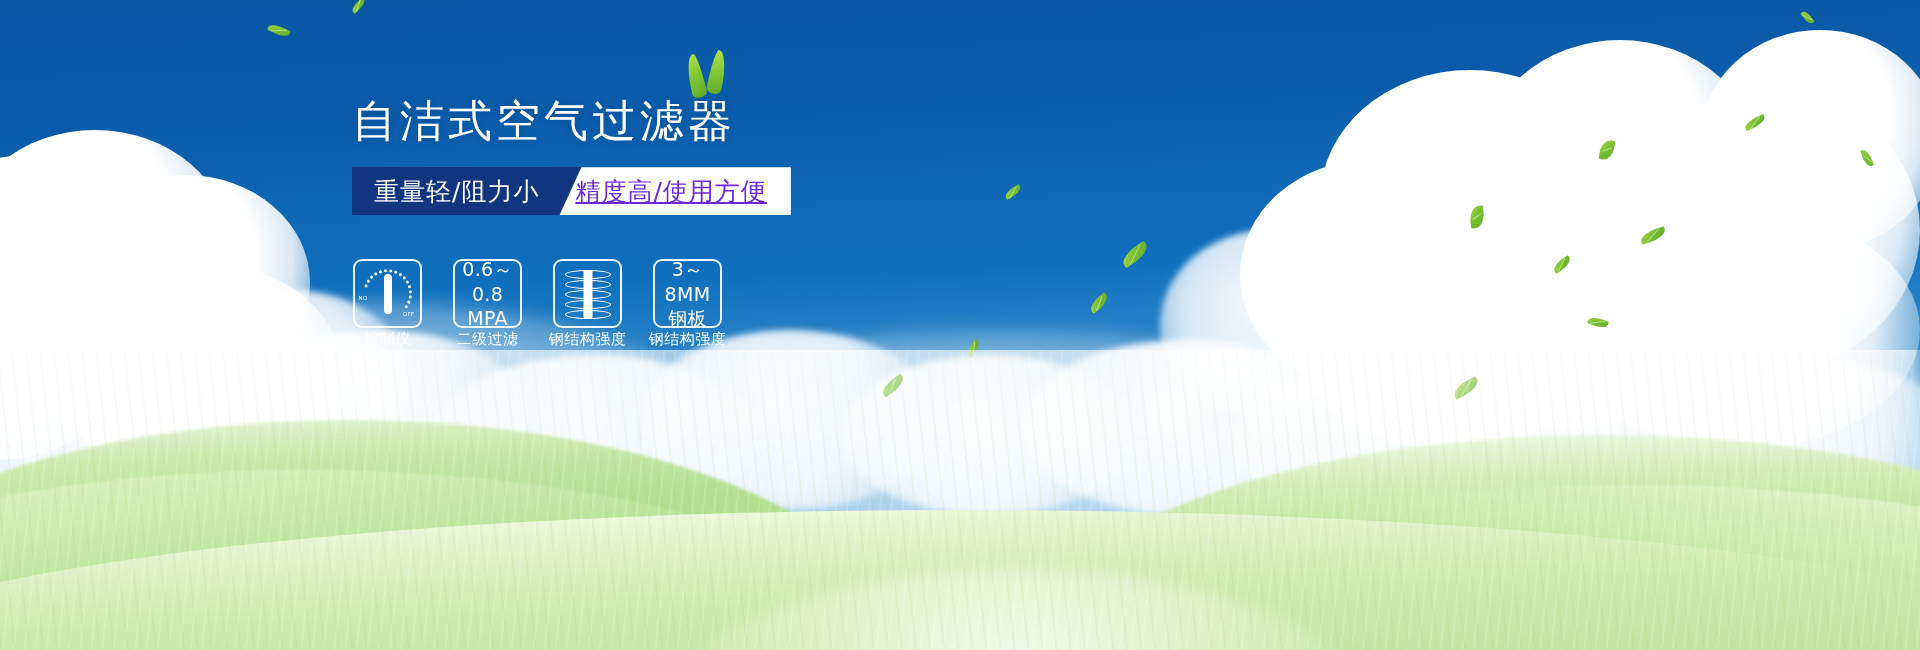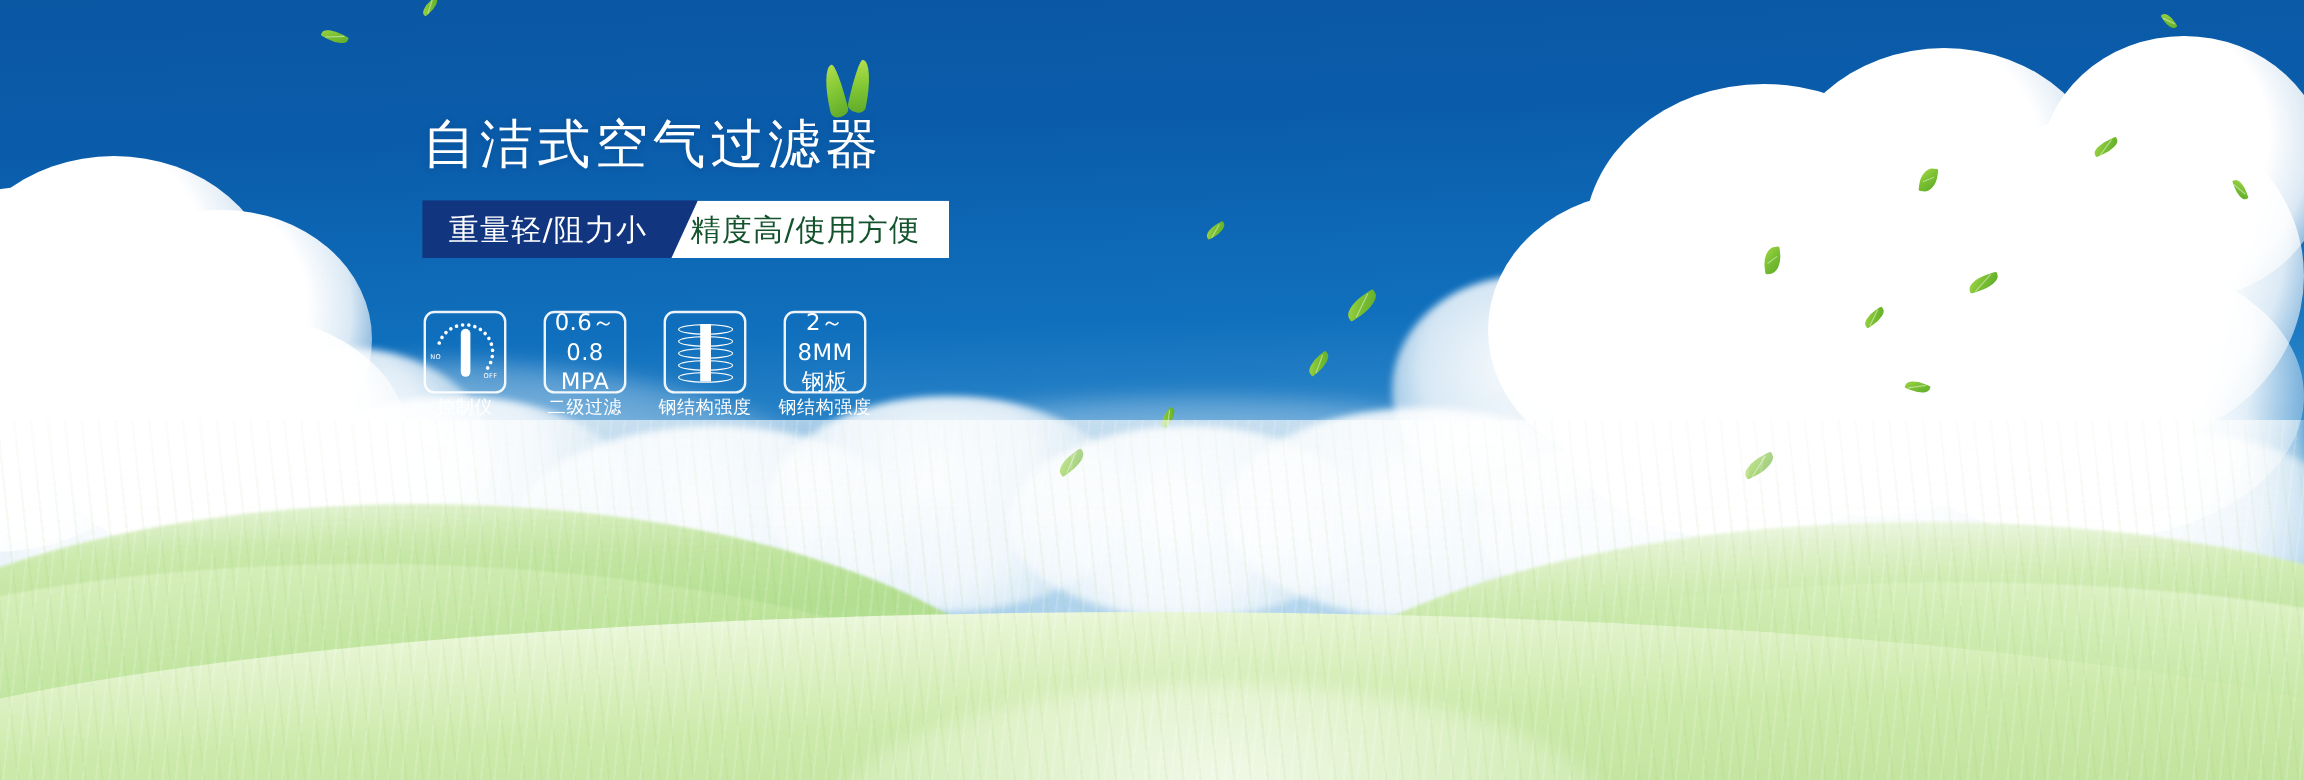--- a/index.html
+++ b/index.html
@@ -167,24 +167,25 @@
     font-family:"DejaVu Sans","Liberation Sans",sans-serif;
   }
   .badge-dark{
     background:#11357f;
     color:#ffffff;
     padding:0 30px 0 22px;
     padding-right:42px;
   }
   .badge-light{
     background:#ffffff;
-    color:#14532d;
+    color:#6d28d9;
     padding:0 24px 0 16px;
     margin-left:-22px;
     clip-path:polygon(22px 0, 100% 0, 100% 100%, 0 100%);
+    text-decoration:underline;
   }
 
   .icons-row{
     margin-top:44px;
     display:flex;
     gap:29px;
   }
   .icon-item{
     width:71px;
     display:flex;flex-direction:column;align-items:center;
@@ -400,21 +401,21 @@
             <span class="disc" style="top:32px"></span>
             <span class="disc" style="top:42px"></span>
           </div>
         </div>
         <div class="icon-caption">钢结构强度</div>
       </div>
 
       <div class="icon-item">
         <div class="icon-box">
           <div class="icon-text">
-            <span class="big">2～8MM</span>
+            <span class="big">3～8MM</span>
             <span class="big">钢板</span>
           </div>
         </div>
         <div class="icon-caption">钢结构强度</div>
       </div>
 
 
     </div>
   </div>
 </div>

